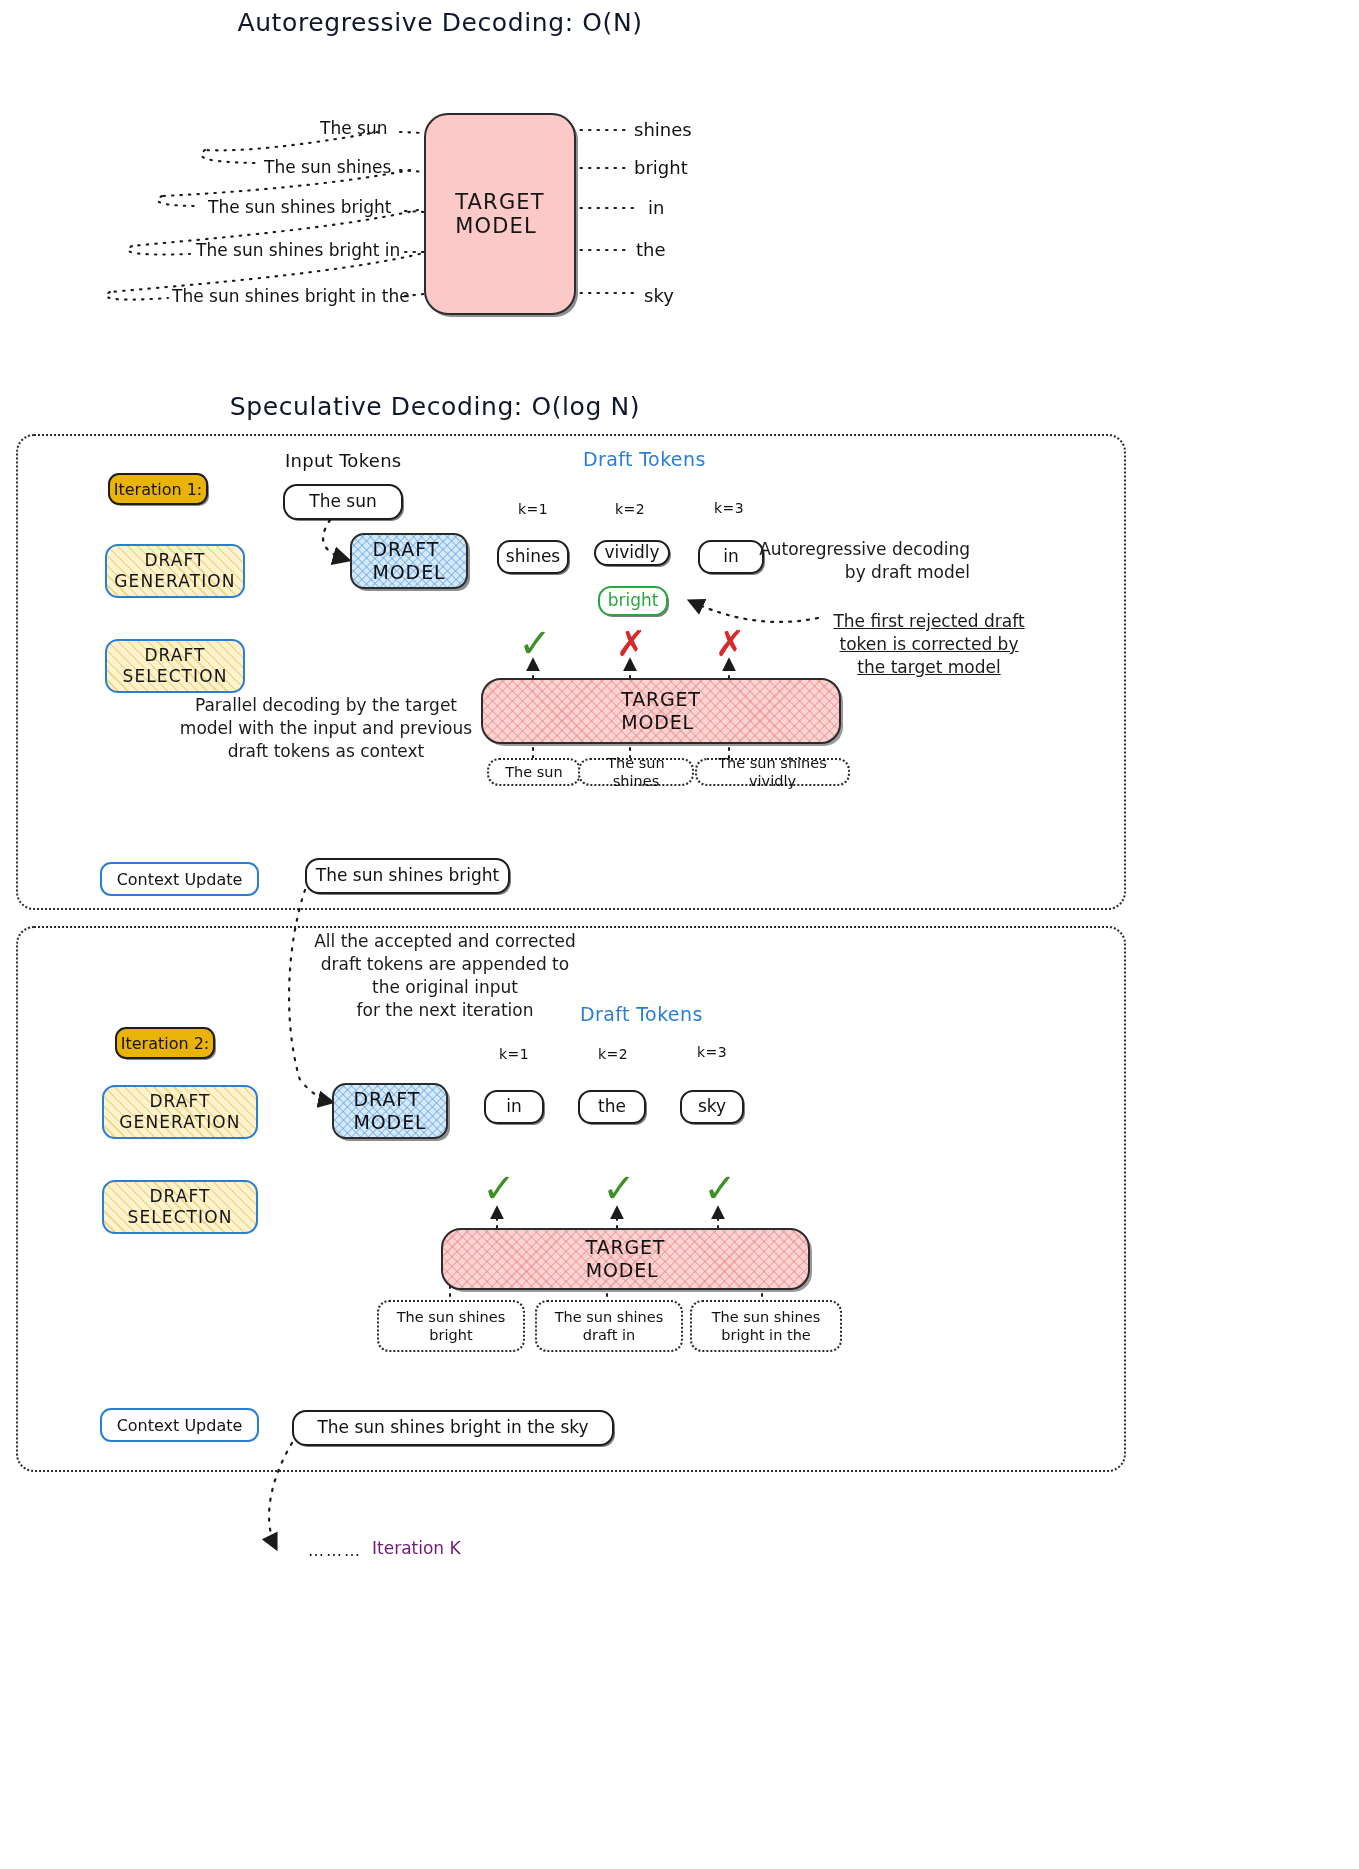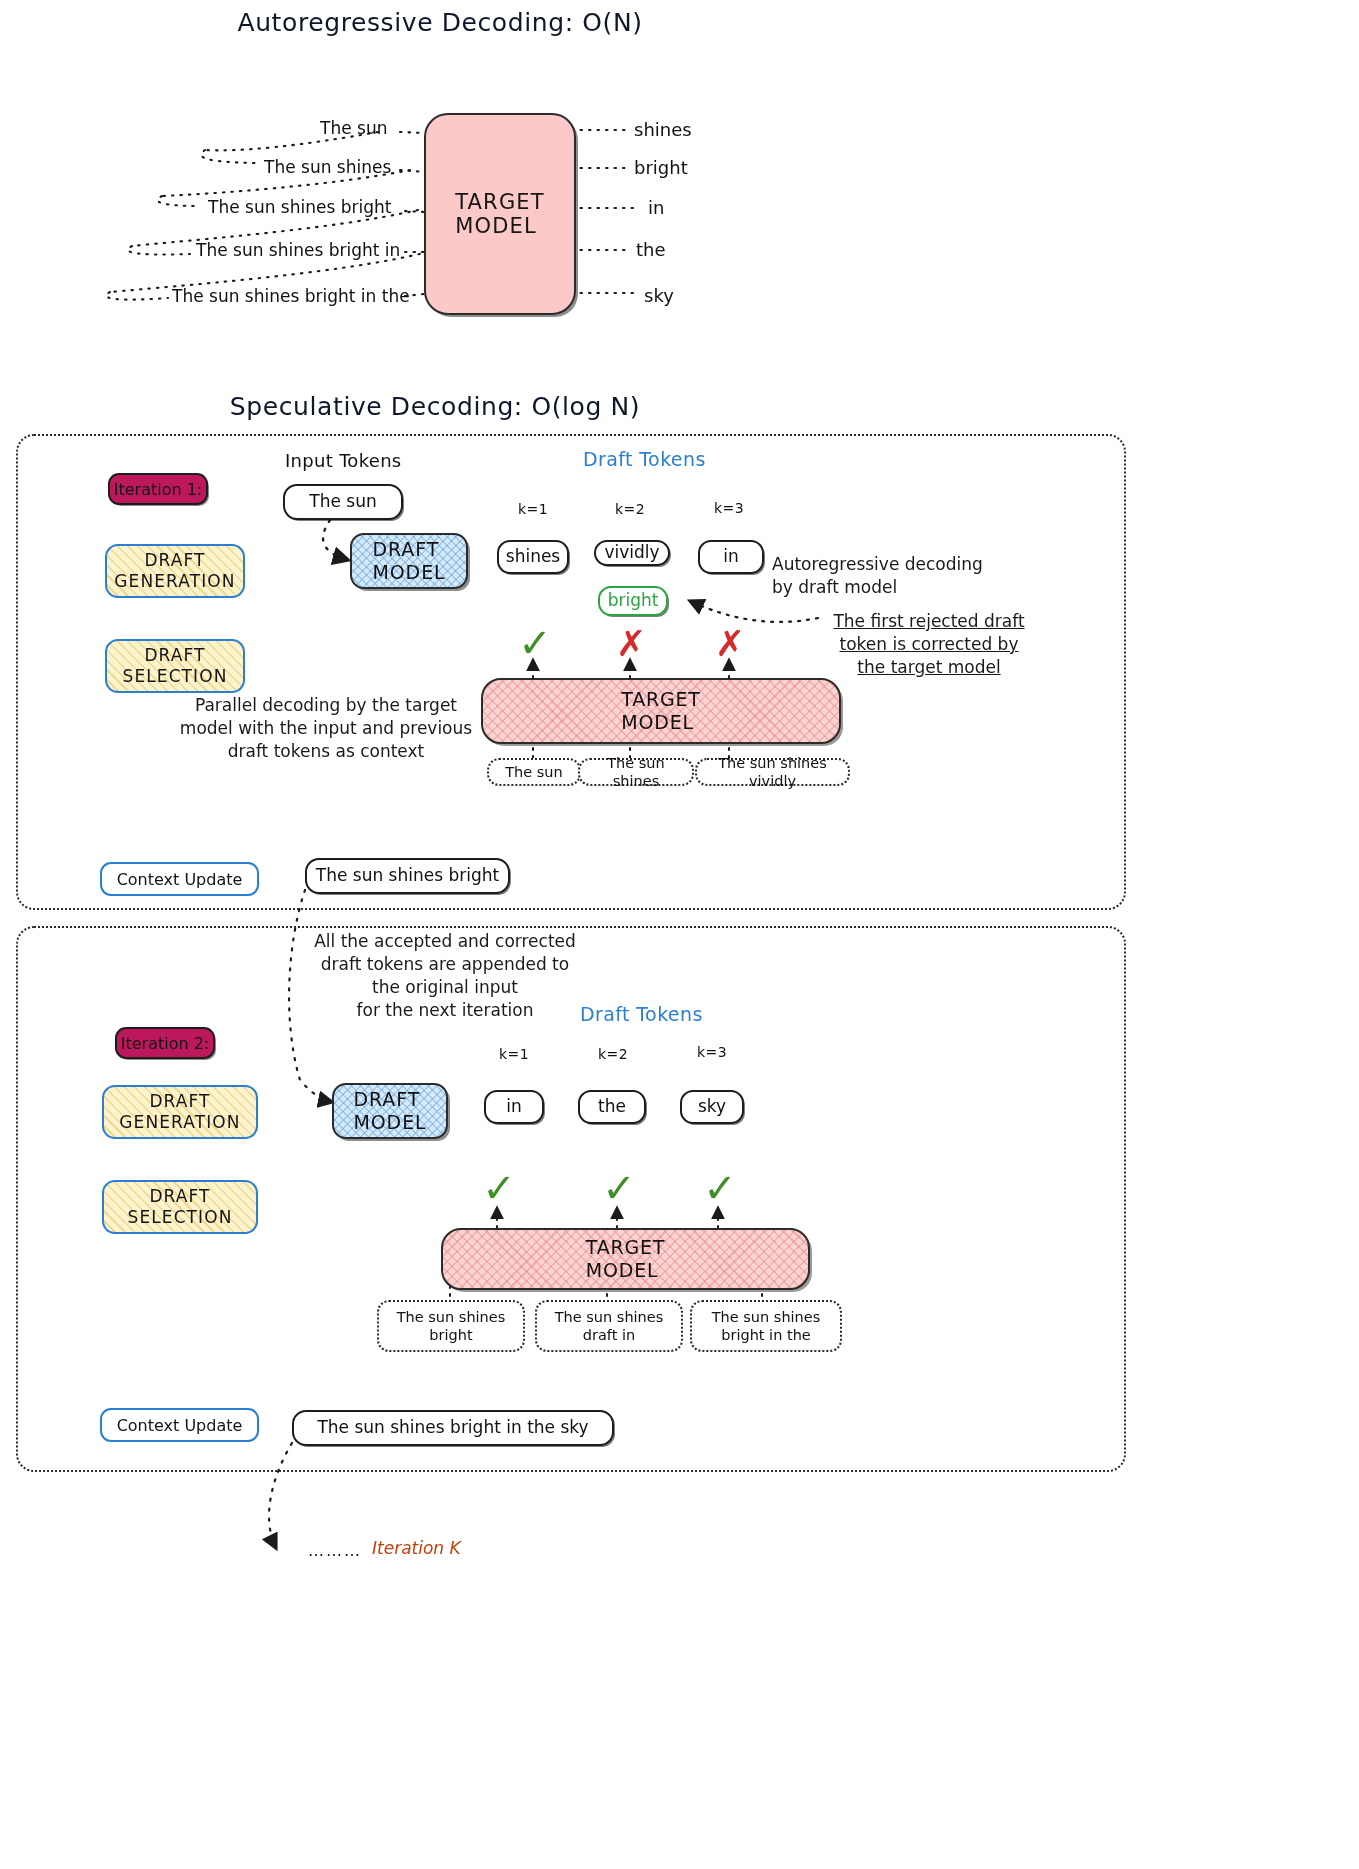--- a/index.html
+++ b/index.html
@@ -66,21 +66,21 @@
     font-size:17px;letter-spacing:1.1px;line-height:1.25;color:#141414;
     text-align:center;
   }
   
   .pill-blue{
     border:2.2px solid #2a7fd4;border-radius:11px;background:#fff;
     display:flex;align-items:center;justify-content:center;
     font-size:16px;color:#141414;
   }
   .pill-plain{
-    border:2.2px solid #1d1d1d;border-radius:11px;background:#be185d;
+    border:2.2px solid #1d1d1d;border-radius:11px;background:#eab308;
     display:flex;align-items:center;justify-content:center;
     font-size:16px;color:#141414;
     box-shadow:2px 2px 0 -1px rgba(20,20,20,.5);
   }
 
   
   .ctx-chip{
     border:2px dotted #2a2a2a;border-radius:12px;background:#fff;
     display:flex;align-items:center;justify-content:center;
     font-size:14.5px;line-height:1.25;text-align:center;
@@ -241,21 +241,21 @@
   <span>vividly</span>
 </div>
 <div class="abs hbox token-box" style="left:698px;top:540px;width:66px;height:34px;">
   <span>in</span>
 </div>
 
 <div class="abs hbox token-box green" style="left:598px;top:586px;width:70px;height:30px;">
   <span>bright</span>
 </div>
 
-<div class="abs note r" style="left:772px;top:538px;width:216px;text-align:left;margin-top:15px;">
+<div class="abs note r" style="left:754px;top:538px;width:216px;text-align:right;">
   <div>Autoregressive decoding</div>
   <div>by draft model</div>
 </div>
 
 <div class="abs note" style="left:820px;top:610px;width:218px;text-align:center;text-decoration:underline;">
   <div>The first rejected draft</div>
   <div>token is corrected by</div>
   <div>the target model</div>
 </div>
 
@@ -381,13 +381,13 @@
 </div>
 
 <div class="abs pill-blue" style="left:100px;top:1408px;width:155px;height:30px;">
   <span>Context Update</span>
 </div>
 <div class="abs hbox" style="left:292px;top:1410px;width:322px;height:36px;">
   <span style="font-size:17px;">The sun shines bright in the sky</span>
 </div>
 
 <div class="abs" style="left:308px;top:1541px;font-size:16px;letter-spacing:2px;color:#1b1b1b;">………</div>
-<div class="abs" style="left:372px;top:1538px;font-size:17px;color:#c2410c;font-style:italic;">Iteration K</div>
+<div class="abs" style="left:372px;top:1538px;font-size:17px;color:#701a75;">Iteration K</div>
 
 </body></html>

